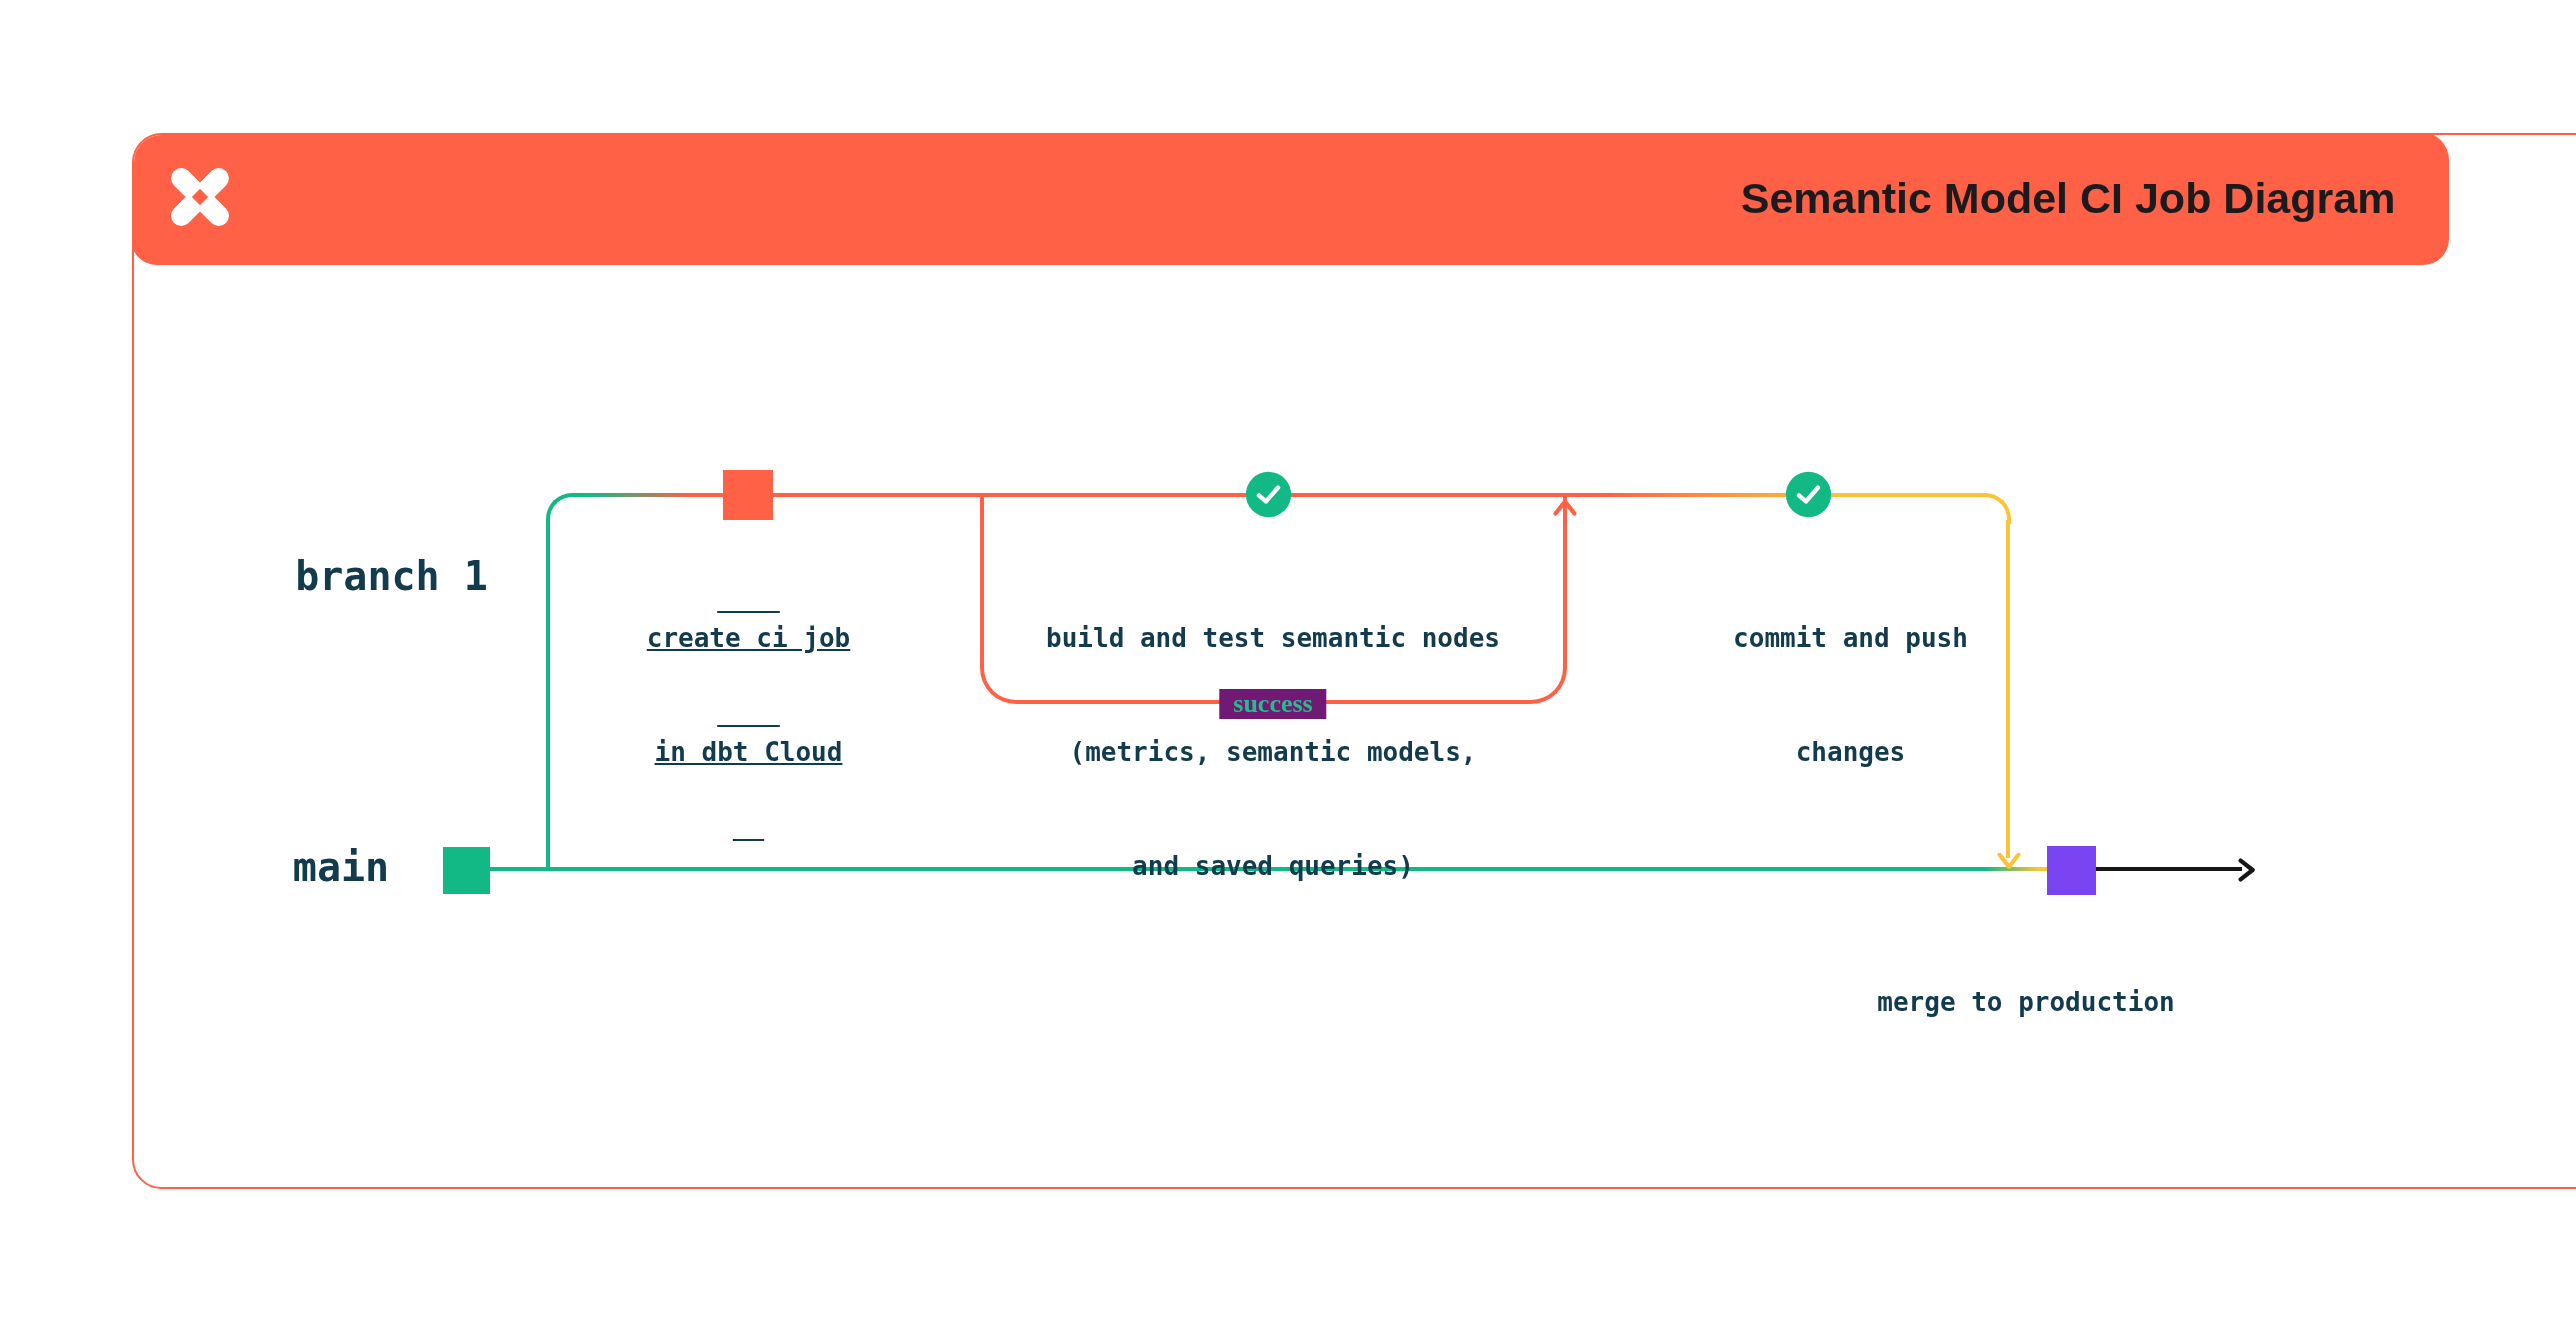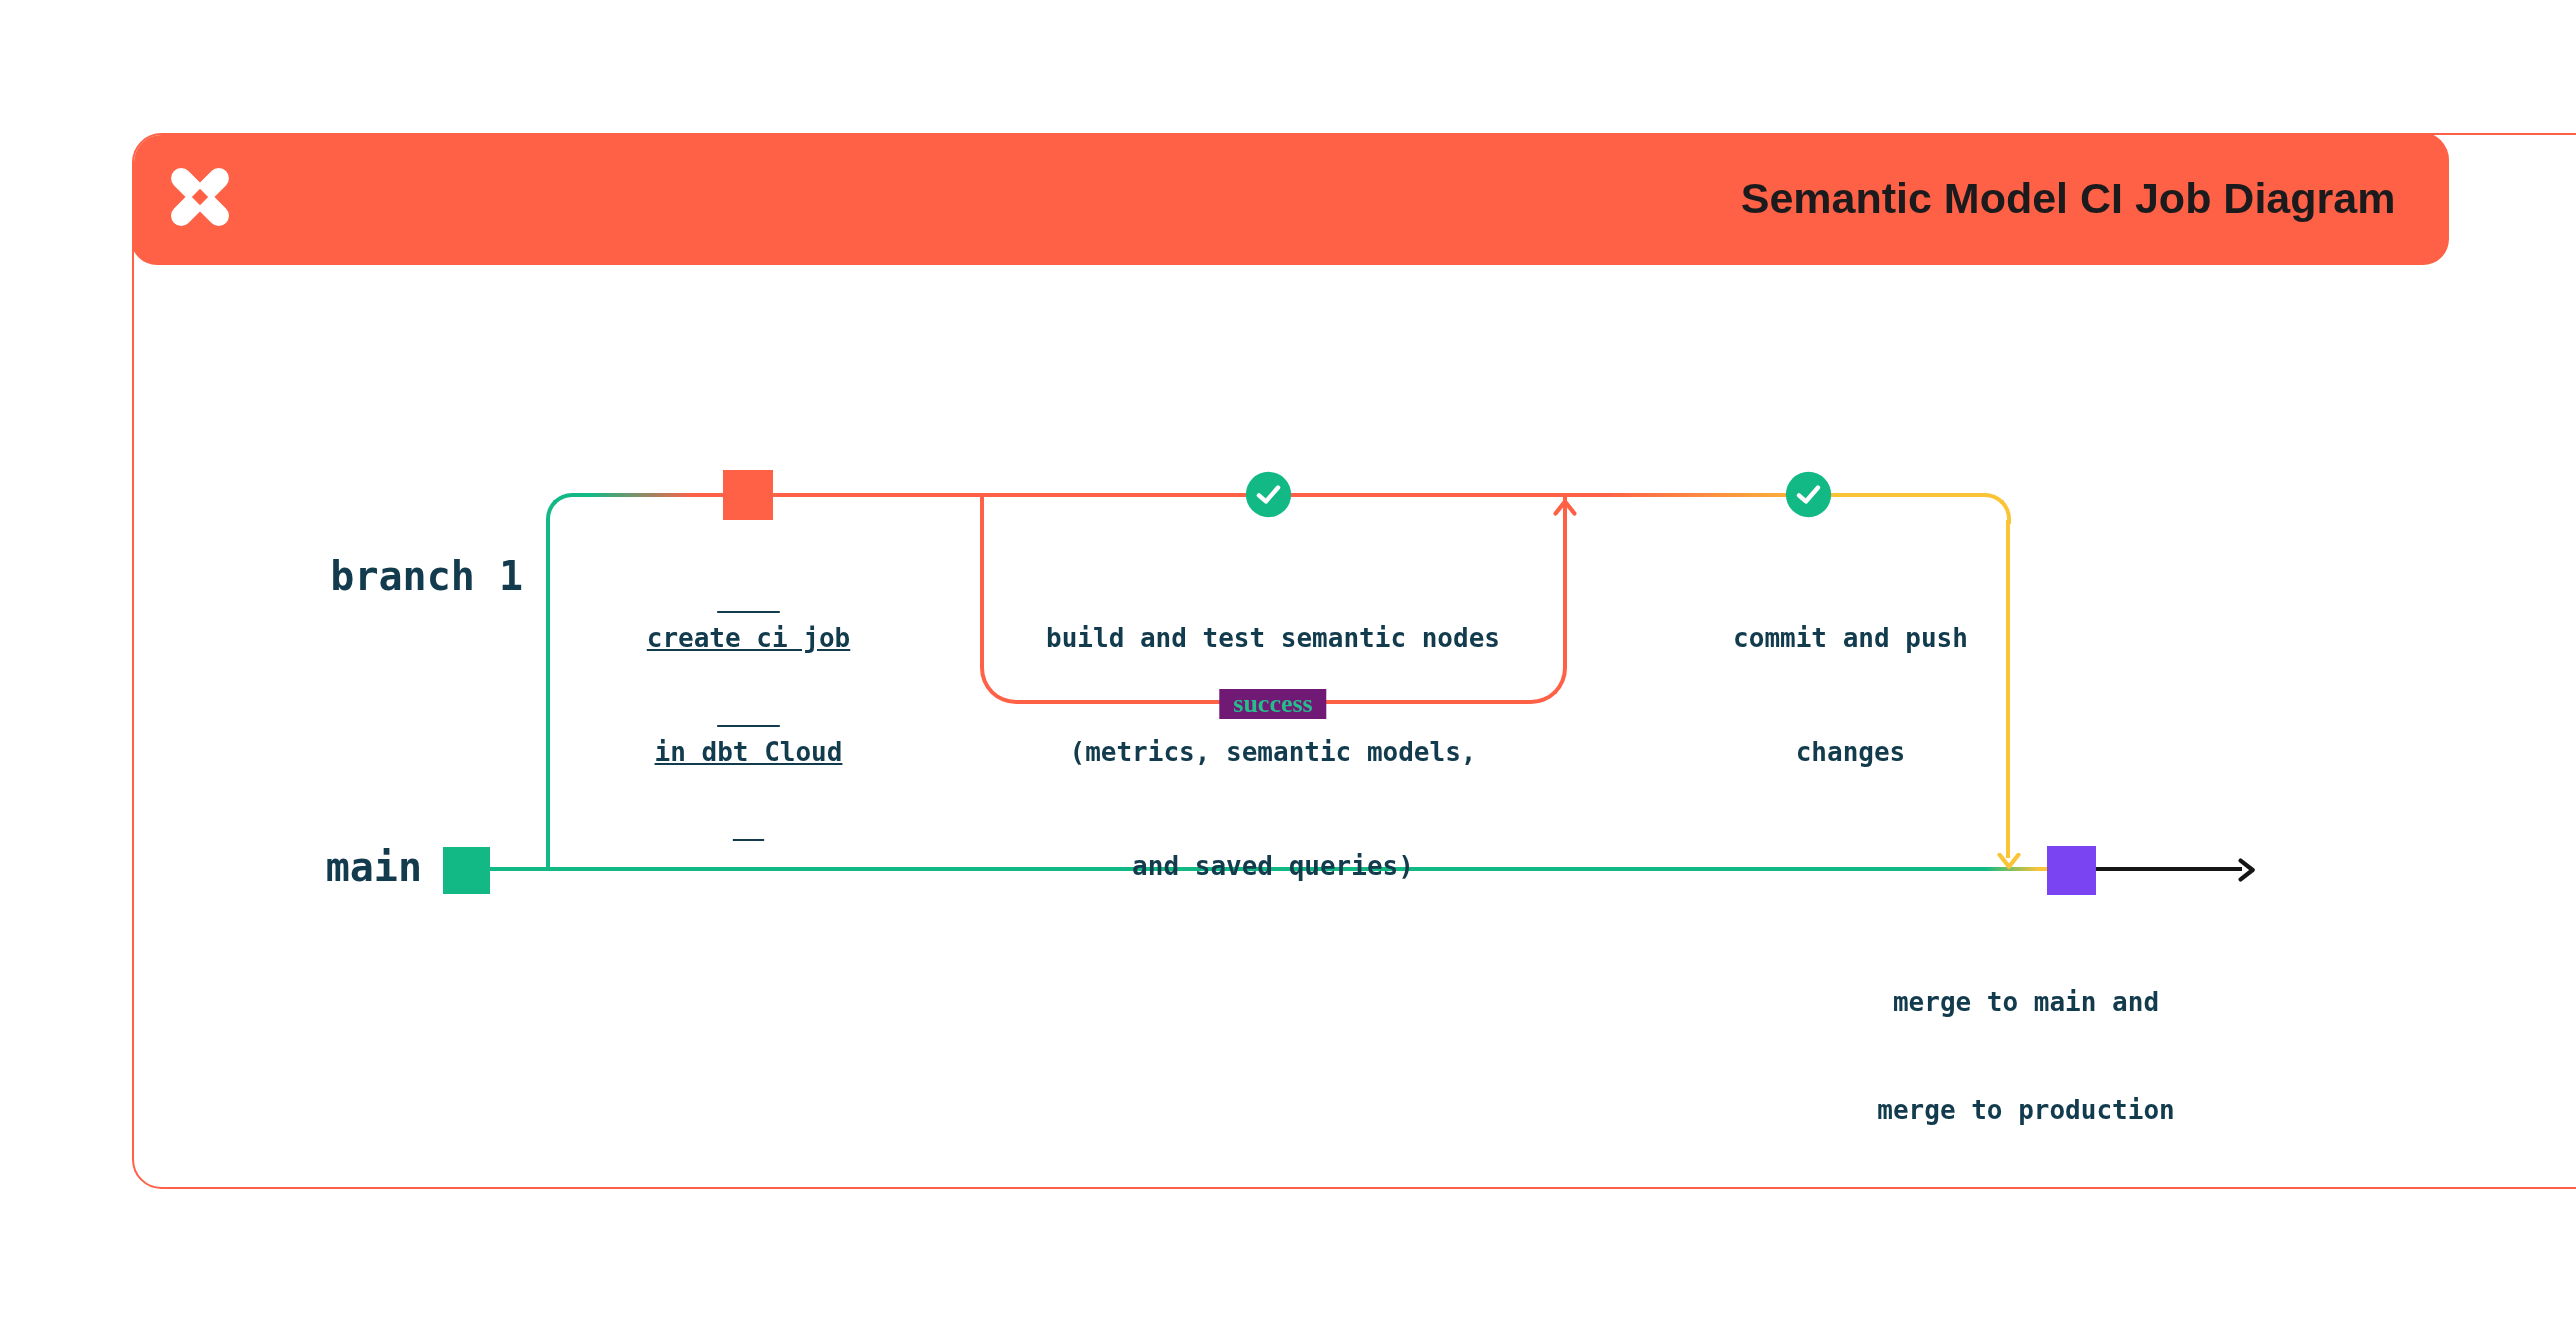--- a/index.html
+++ b/index.html
@@ -16,21 +16,21 @@
         background:#ffffff;border:2.6px solid var(--orange);border-radius:29.5px;overflow:hidden;}
   .card-header{position:absolute;left:-2.6px;top:-2.6px;width:2318px;height:133px;
         background:var(--orange);border-radius:28px 28px 26px 26px;
         display:flex;align-items:center;justify-content:flex-end;padding-right:54px;}
   .card-title{font-family:"Liberation Sans","DejaVu Sans",sans-serif;font-weight:bold;
         font-size:43px;color:var(--title-ink);letter-spacing:0;}
   .logo{position:absolute;left:35px;top:31px;width:68px;height:68px;}
 
   
   .branch-label{position:absolute;color:var(--ink);font-weight:bold;font-size:40px;
-        text-align:right;white-space:pre;}
+        text-align:center;white-space:pre;}
   .node-text{position:absolute;color:var(--ink);font-weight:bold;font-size:26px;
         line-height:38px;text-align:center;white-space:pre;}
   .node-text div{white-space:pre;}
 
   
   .hline,.vline{position:absolute;}
   .branch-hline{left:572px;top:493px;width:1410px;height:4.3px;
         background:linear-gradient(90deg,var(--green) 0%,var(--green) 1.2%,var(--orange) 8.6%,
                    var(--orange) 73.2%,var(--yellow) 89.8%,var(--yellow) 100%);}
   .corner-left{position:absolute;left:546px;top:493px;width:31px;height:31px;
@@ -126,18 +126,17 @@
   <div class="node-text" style="left:1013px;top:543px;width:520px;">
     <div>build and test semantic nodes</div>
     <div>(metrics, semantic models,</div>
     <div>and saved queries)</div>
   </div>
   <div class="node-text" style="left:1677px;top:543px;width:347px;">
     <div>commit and push</div>
     <div>changes</div>
   </div>
   <div class="node-text" style="left:1831px;top:912px;width:390px;line-height:36px;">
-    <div>merge to main and</div>
     <div>merge to production</div>
   </div>
 
 </div>
 
 
 </body></html>

